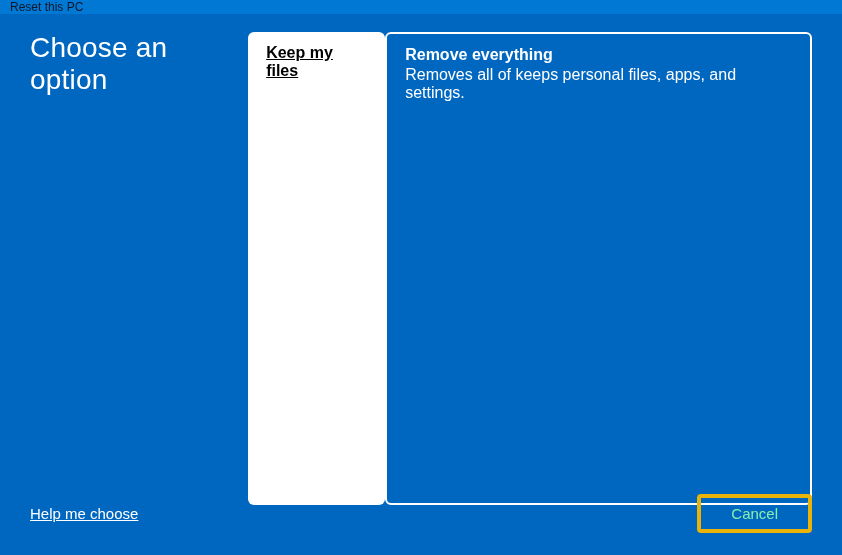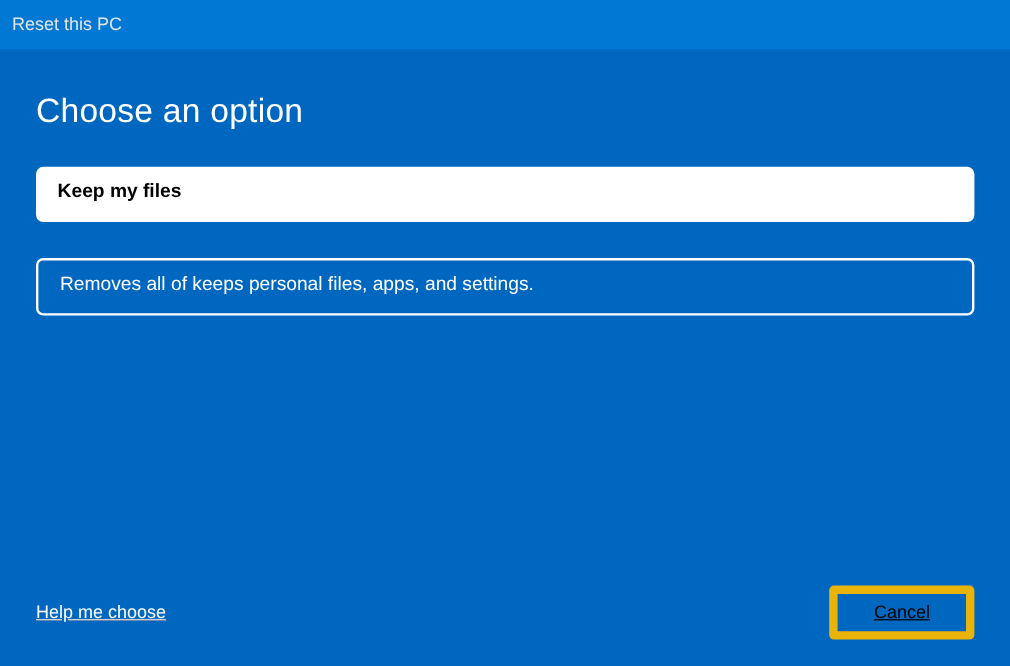--- a/index.html
+++ b/index.html
@@ -11,48 +11,49 @@
     body {
       width: 842px;
       height: 555px;
       background: #0067c0;
       display: flex;
       flex-direction: column;
       overflow: hidden;
     }
     .titlebar {
       background: #0078d4;
-      color: #e5e5e5;
-      font-size: 15px;
-      padding: 12px 10px;
+      color: #0f172a;
+      font-size: 12px;
+      padding: 0 10px;
       font-weight: 400;
     }
     .content {
       flex: 1;
-      padding: 36px 30px 20px 30px;
+      padding: 18px 30px 20px 30px;
       display: flex;
-      flex-direction: column;
+      flex-direction: row;
       position: relative;
     }
     .heading {
       color: #ffffff;
       font-size: 28px;
       font-weight: 350;
       margin-bottom: 30px;
       letter-spacing: 0.2px;
     }
     .option {
       border-radius: 6px;
       padding: 12px 18px 14px 18px;
       margin-bottom: 30px;
       cursor: pointer;
     }
     .option-selected {
       background: #ffffff;
       color: #000000;
+      text-decoration: underline;
     }
     .option-unselected {
       background: transparent;
       border: 2px solid #ffffff;
       color: #ffffff;
     }
     .option-title {
       font-size: 16px;
       font-weight: 600;
       margin-bottom: 2px;
@@ -62,32 +63,31 @@
       font-weight: 400;
     }
     .footer {
       position: absolute;
       bottom: 22px;
       left: 30px;
       right: 30px;
       display: flex;
       justify-content: space-between;
       align-items: center;
-      text-decoration: underline;
     }
     .help-link {
       color: #ffffff;
       font-size: 15px;
       text-decoration: underline;
       cursor: pointer;
     }
     .cancel-button {
       background: transparent;
-      border: 7px solid #eab308;
-      color: #000000;
+      border: 4px solid #eab308;
+      color: #86efac;
       font-size: 15px;
       padding: 7px 30px;
       border-radius: 4px;
       cursor: pointer;
       font-family: inherit;
     }
   </style>
 </head>
 <body>
 
@@ -96,20 +96,21 @@
 </div>
 
 <div class="content">
   <h1 class="heading">Choose an option</h1>
 
   <div class="option option-selected">
     <div class="option-title">Keep my files</div>
   </div>
 
   <div class="option option-unselected">
+    <div class="option-title">Remove everything</div>
     <div class="option-desc">Removes all of keeps personal files, apps, and settings.</div>
   </div>
 
   <div class="footer">
     <a class="help-link">Help me choose</a>
     <button class="cancel-button">Cancel</button>
   </div>
 </div>
 
 </body></html>

